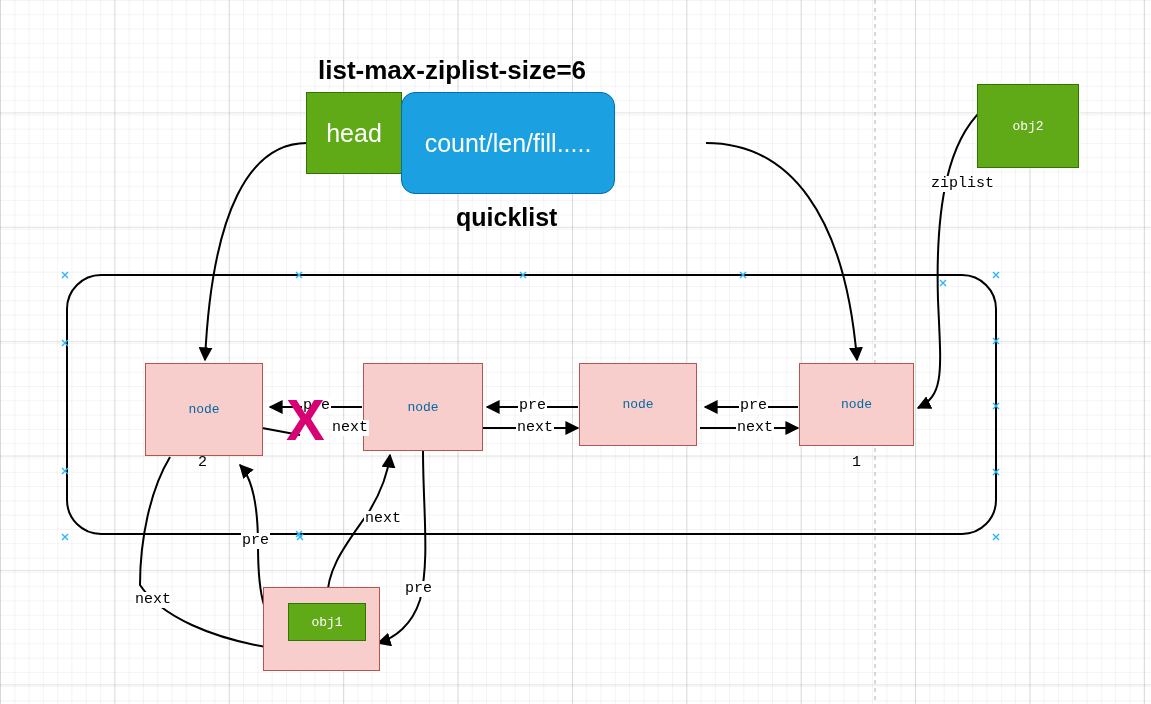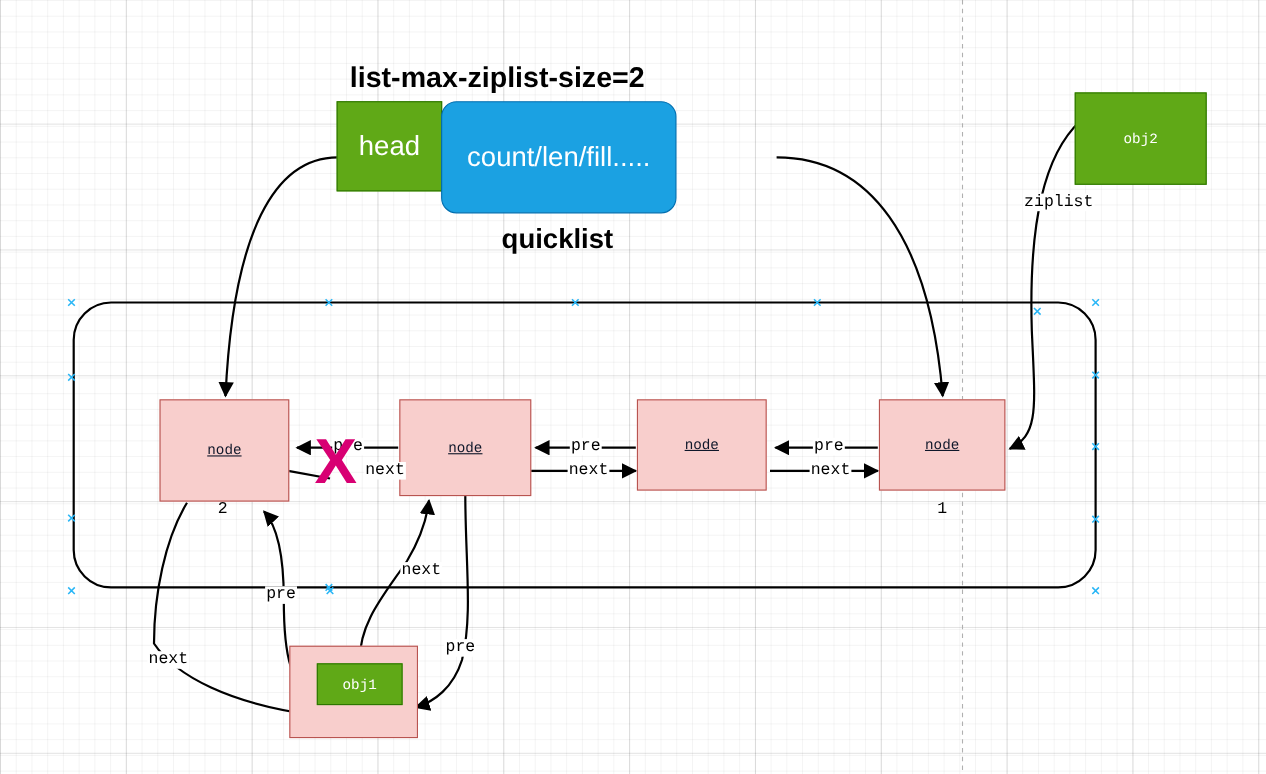--- a/index.html
+++ b/index.html
@@ -22,21 +22,21 @@
     background-position: 0 0, 0 0, 0 -2px, 0 -2px;
   }
   svg.layer{position:absolute;left:0;top:0;width:1151px;height:704px;overflow:visible;}
   .edge{fill:none;stroke:#000000;stroke-width:2;}
   .pagebreak{stroke:#b0b0b0;stroke-width:1;stroke-dasharray:4 4;fill:none;}
   .anchor{stroke:#29b6f6;stroke-width:1.4;}
 
   .box{position:absolute;box-sizing:border-box;display:flex;align-items:center;justify-content:center;}
   .green{background:#60a917;border:1px solid #2d7600;color:#ffffff;}
   .blue{background:#1ba1e2;border:1px solid #006eaf;color:#ffffff;}
-  .pink{background:#f8cecc;border:1px solid #b85450;color:#0f172a;text-decoration:underline;}
+  .pink{background:#f8cecc;border:1px solid #b85450;color:#0369a1;}
 
   .t-ql{font-size:25px;line-height:1;}
   .t-node{font-size:13px;font-family:"Liberation Mono", monospace;}
   .t-obj{font-size:13px;font-family:"Liberation Mono", monospace;}
 
   .lbl{position:absolute;font-size:15px;color:#000;font-family:"Liberation Mono", monospace;
        white-space:nowrap;background:#ffffff;line-height:1.05;padding:0 1px;}
   .lbl.nobg{background:transparent;}
   .title{position:absolute;font-size:26px;font-weight:bold;color:#000;white-space:nowrap;
          font-family:"Liberation Sans", sans-serif;}
@@ -98,32 +98,32 @@
       <path d="M 993 338 l 6 6 M 999 338 l -6 6"></path>
       <path d="M 993 403 l 6 6 M 999 403 l -6 6"></path>
       <path d="M 993 469 l 6 6 M 999 469 l -6 6"></path>
       <path d="M 993 534 l 6 6 M 999 534 l -6 6"></path>
       <path d="M 297 534 l 6 6 M 303 534 l -6 6"></path>
       <path d="M 296 531 l 6 6 M 302 531 l -6 6"></path>
       <path d="M 940 280 l 6 6 M 946 280 l -6 6"></path>
     </g>
   </svg>
 
-  <div class="title" style="left:318px;top:55px;">list-max-ziplist-size=2</div>
+  <div class="title" style="left:318px;top:55px;">list-max-ziplist-size=6</div>
 
   <div class="box green t-ql" style="left:306px;top:92px;width:96px;height:82px;">
     <span>head</span>
   </div>
   <div class="box blue t-ql" style="left:401px;top:92px;width:214px;height:102px;border-radius:14px;">
     <span>count/len/fill.....</span>
   </div>
 
   <div class="title" style="left:437px;top:203px;font-size:25px;margin-left:19px;">quicklist</div>
 
-  <div class="box green t-obj" style="left:977px;top:84px;width:120px;height:84px;">
+  <div class="box green t-obj" style="left:977px;top:84px;width:102px;height:84px;">
     <span>obj2</span>
   </div>
   <div class="lbl" style="left:930px;top:176px;">ziplist</div>
 
   <div class="box pink t-node" style="left:145px;top:363px;width:118px;height:93px;">
     <span>node</span>
   </div>
   <div class="lbl nobg" style="left:197px;top:455px;">2</div>
 
   <div class="box pink t-node" style="left:363px;top:363px;width:120px;height:88px;">

